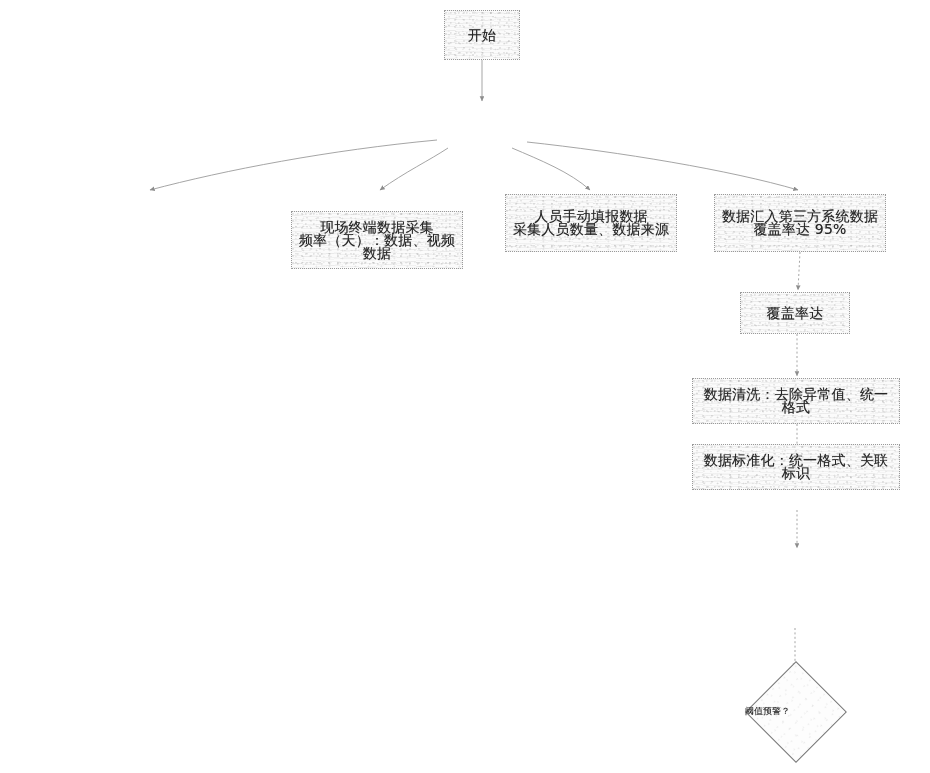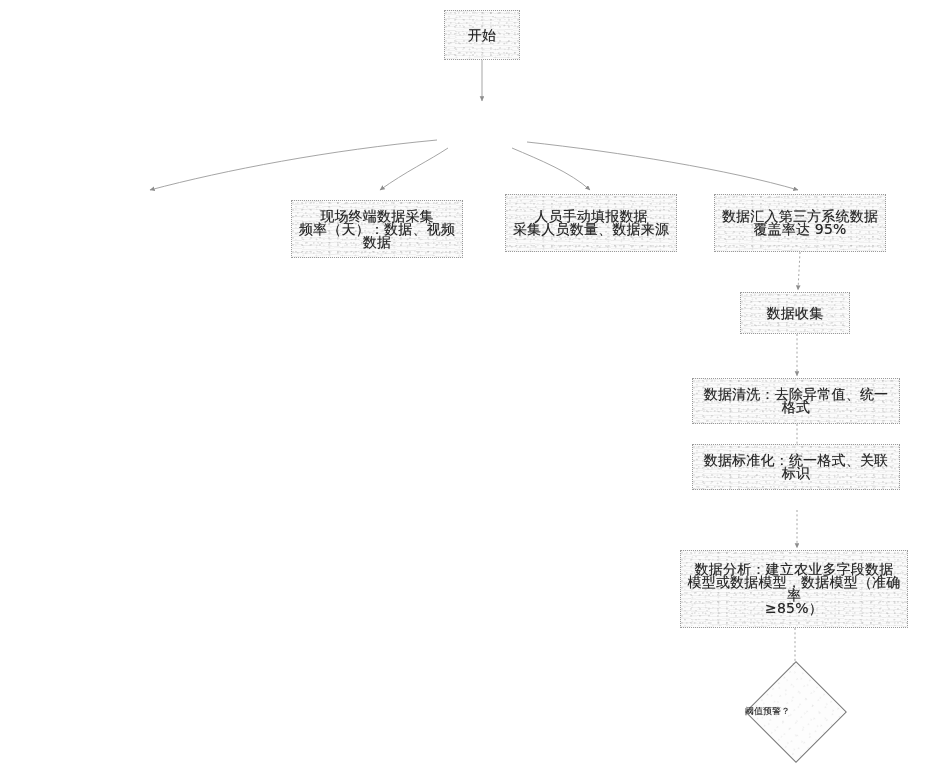--- a/index.html
+++ b/index.html
@@ -114,51 +114,46 @@
       <path d="M795,628 L795,668" stroke-dasharray="2,2.4"></path>
     </g>
   </svg>
 
   <div class="node" style="left:444px; top:10px; width:76px; height:50px;">
     <span class="label">开始</span>
   </div>
 
 
 
-  <div class="node" style="left:291px; top:200px; width:172px; height:58px;">
+  <div class="node" style="left:291px; top:211px; width:172px; height:58px;">
     <span class="label">现场终端数据采集
 频率（天）：数据、视频数据</span>
   </div>
 
   <div class="node" style="left:505px; top:194px; width:172px; height:58px;">
     <span class="label">人员手动填报数据
 采集人员数量、数据来源</span>
   </div>
 
   <div class="node" style="left:714px; top:194px; width:172px; height:58px;">
     <span class="label">数据汇入第三方系统数据
 覆盖率达 95%</span>
   </div>
 
   <div class="node" style="left:740px; top:292px; width:110px; height:42px;">
-    <span class="label">数据收集</span>
+    <span class="label">覆盖率达</span>
   </div>
 
   <div class="node" style="left:692px; top:378px; width:208px; height:46px;">
     <span class="label">数据清洗：去除异常值、统一格式</span>
   </div>
 
   <div class="node" style="left:692px; top:444px; width:208px; height:46px;">
     <span class="label">数据标准化：统一格式、关联标识</span>
   </div>
 
-  <div class="node" style="left:680px; top:550px; width:228px; height:78px;">
-    <span class="label">数据分析：建立农业多字段数据
-模型或数据模型，数据模型（准确率
-≥85%）</span>
-  </div>
 
   <div class="diamond" style="left:745px; top:661px; width:100px; height:100px;">
     <span class="dshape"></span>
     <span class="label">阈值预警？</span>
   </div>
 
 </div>
 
 </body></html>

